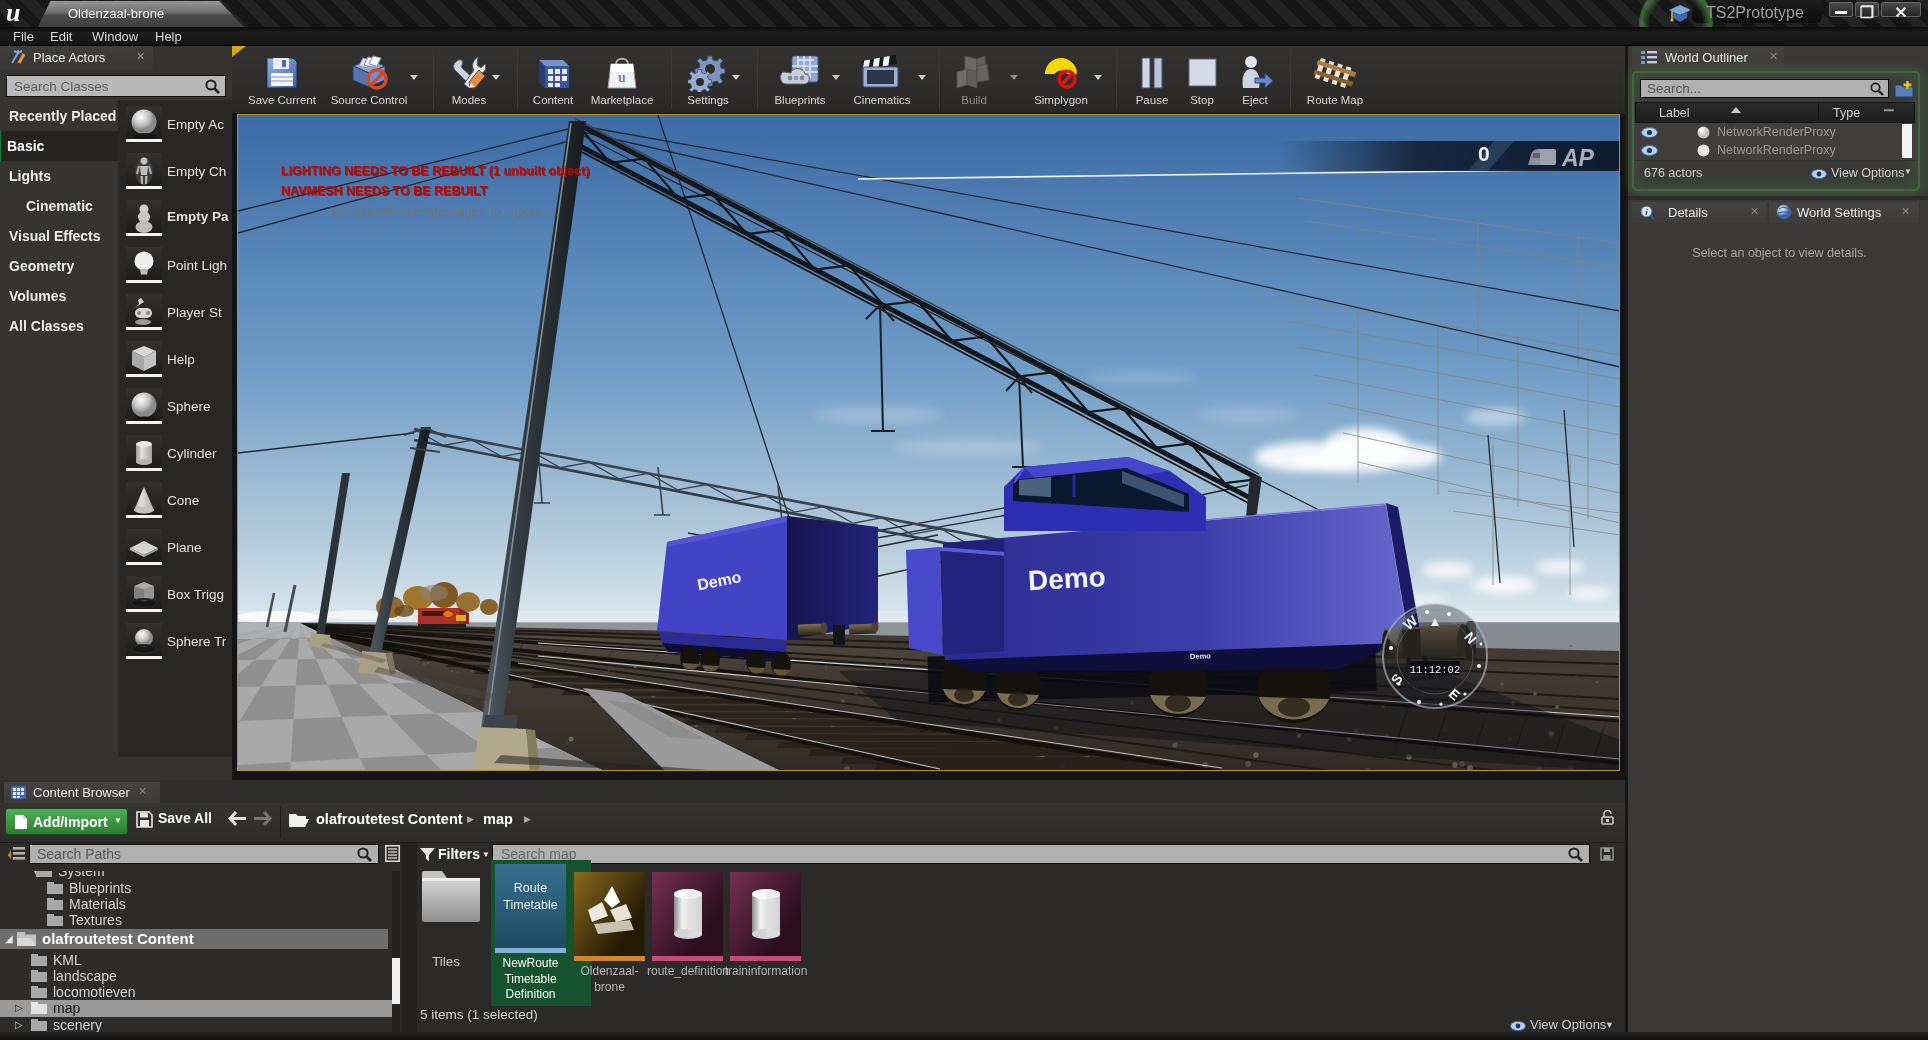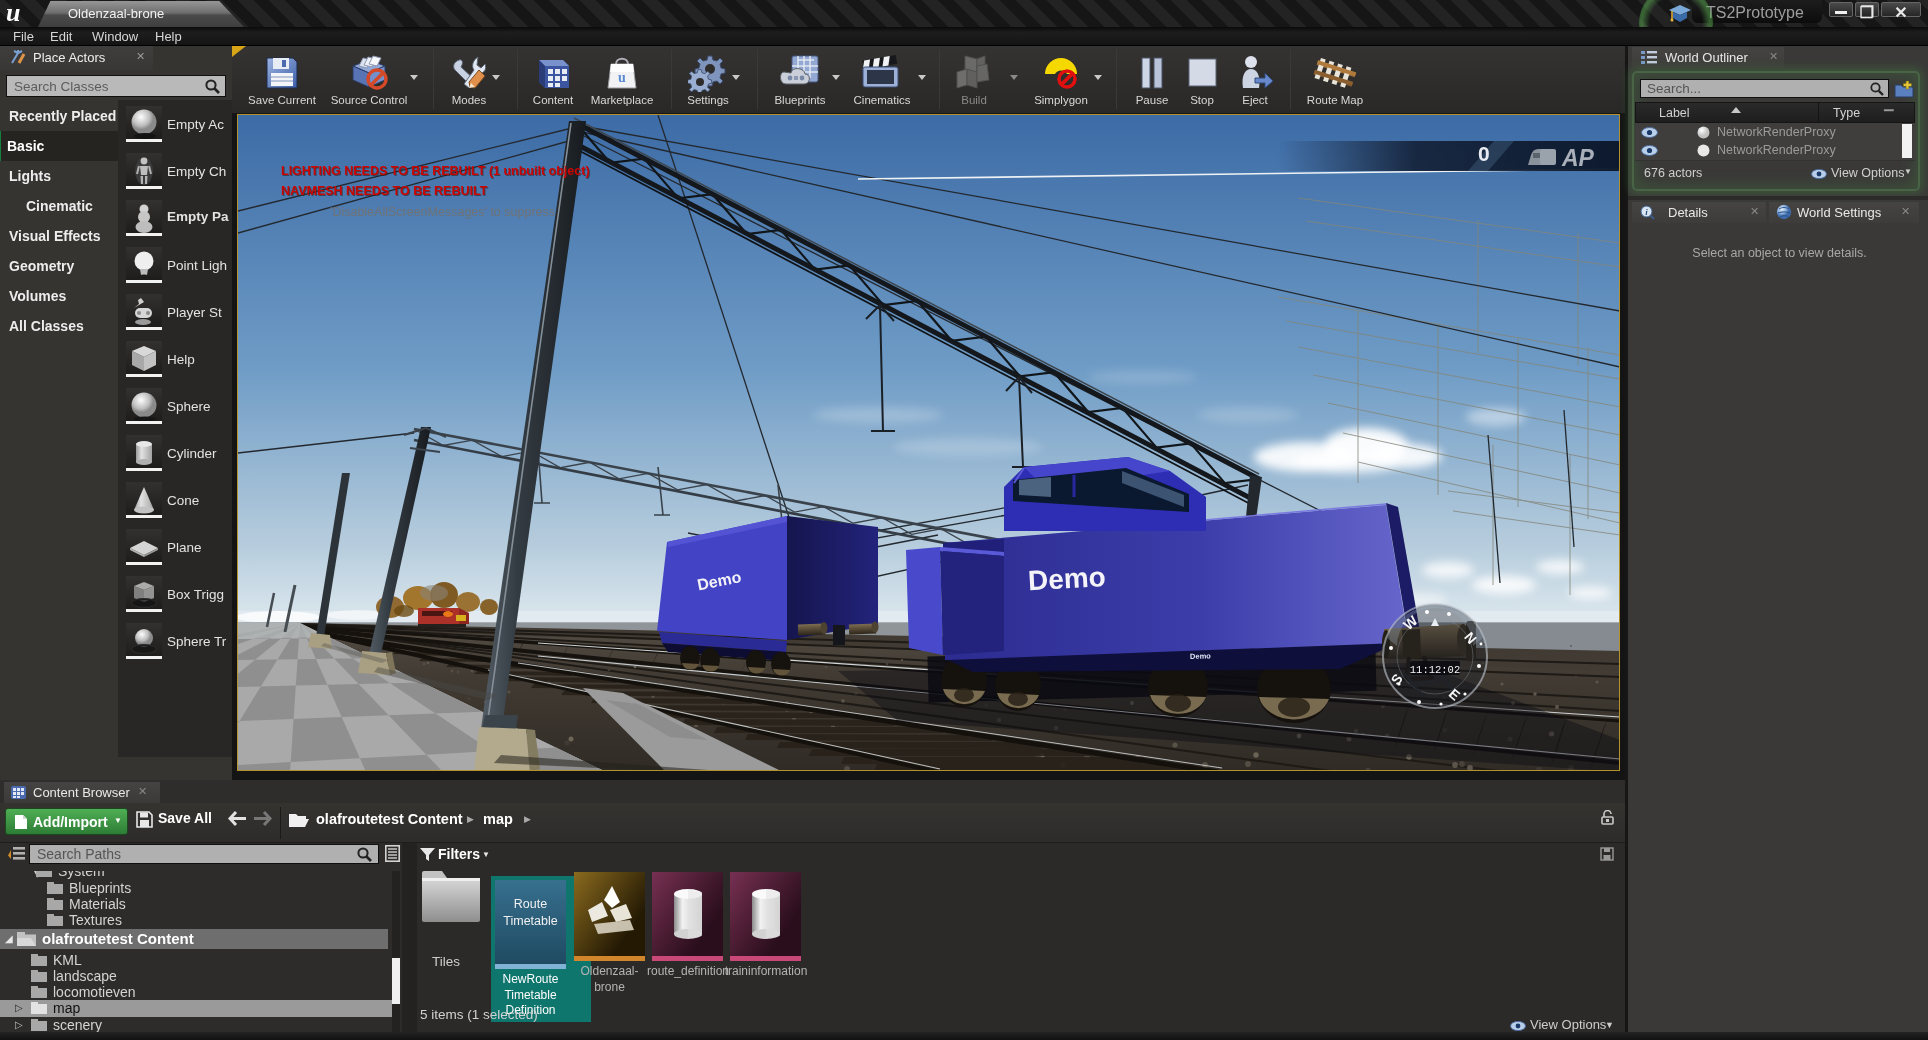--- a/index.html
+++ b/index.html
@@ -1293,40 +1293,44 @@
       <div style="position:absolute;left:392px;top:0;width:8px;height:170px;background:#232221;"></div>
       <div style="position:absolute;left:392px;top:87px;width:8px;height:46px;background:#f0f0f0;"></div>
     </div>
     <div class="abs" style="left:402px;top:63px;width:15px;height:191px;background:#232220;"></div>
     <div class="abs" style="left:417px;top:63px;width:1208px;height:191px;background:#2b2a28;"></div>
     <svg width="15" height="14" style="position:absolute;left:420px;top:68px;">
         <path d="M0 0 L15 0 L9 7 L9 13 L6 11 L6 7 Z" fill="#e8e8e8"></path>
       </svg>
     <div class="abs" style="left:438px;top:66px;color:#fff;font-weight:bold;font-size:14px;">Filters</div>
     <div class="abs" style="left:482px;top:70px;color:#e8e8e8;font-size:8px;">▼</div>
+    <div class="inp" style="left:492px;top:64px;width:1098px;height:20px;line-height:19px;padding-left:8px;font-size:14px;color:#666;">Search map<svg width="15" height="15" style="position:absolute;right:6px;top:2px;">
+          <circle cx="6" cy="6" r="4.6" fill="none" stroke="#222" stroke-width="2"></circle>
+          <line x1="9.5" y1="9.5" x2="14" y2="14" stroke="#222" stroke-width="2.6"></line>
+        </svg></div>
     <svg width="14" height="14" style="position:absolute;left:1600px;top:67px;">
         <rect x="1" y="1" width="12" height="12" fill="none" stroke="#999" stroke-width="1.4"></rect>
         <rect x="4" y="1" width="6" height="4" fill="#999"></rect>
         <rect x="3.5" y="8" width="7" height="5" fill="#999"></rect>
       </svg>
     <div class="abs" style="left:420px;top:90px;width:62px;height:53px;">
       <svg width="62" height="53">
           <defs>
             <linearGradient id="fold" x1="0" y1="0" x2="0" y2="1">
               <stop offset="0" stop-color="#d8d8d8"></stop>
               <stop offset="1" stop-color="#8e8e8e"></stop>
             </linearGradient>
           </defs>
           <rect x="2" y="8" width="58" height="44" rx="2" fill="url(#fold)"></rect>
           <path d="M2 8 L2 3 Q2 1 4 1 L22 1 L27 8 Z" fill="#c2c2c2"></path>
           <rect x="2" y="8" width="58" height="3" fill="#efefef"></rect>
         </svg>
     </div>
     <div class="abs" style="left:432px;top:174px;color:#cdcdcd;font-size:13.5px;">Tiles</div>
-    <div class="abs" style="left:491px;top:96px;width:100px;height:146px;background:#0f766e;">
+    <div class="abs" style="left:491px;top:80px;width:100px;height:146px;background:#14532d;">
       <div style="position:absolute;left:4px;top:4px;width:71px;height:84px;background:linear-gradient(#37708e,#1f4a62);"></div>
       <div style="position:absolute;left:4px;top:20px;width:71px;text-align:center;color:#f0f0f0;font-size:12.5px;line-height:17px;">Route<br>Timetable</div>
       <div style="position:absolute;left:4px;top:88px;width:71px;height:5px;background:#7fb2d4;"></div>
       <div style="position:absolute;left:0px;top:96px;width:79px;text-align:center;color:#fdfdfd;font-size:12px;line-height:15.5px;">NewRoute<br>Timetable<br>Definition</div>
     </div>
     <div class="abs" style="left:574px;top:92px;width:71px;height:84px;background:linear-gradient(125deg,#8a6a1e,#241a04 75%);">
       <g></g><svg width="71" height="84">
           <g fill="#f4f2ec">
             <path d="M14 38 L28 30 L34 44 L18 50 Z" opacity="0.95"></path>
             <path d="M30 28 L38 14 L46 30 L38 36 Z" fill="#fdfdfa"></path>

